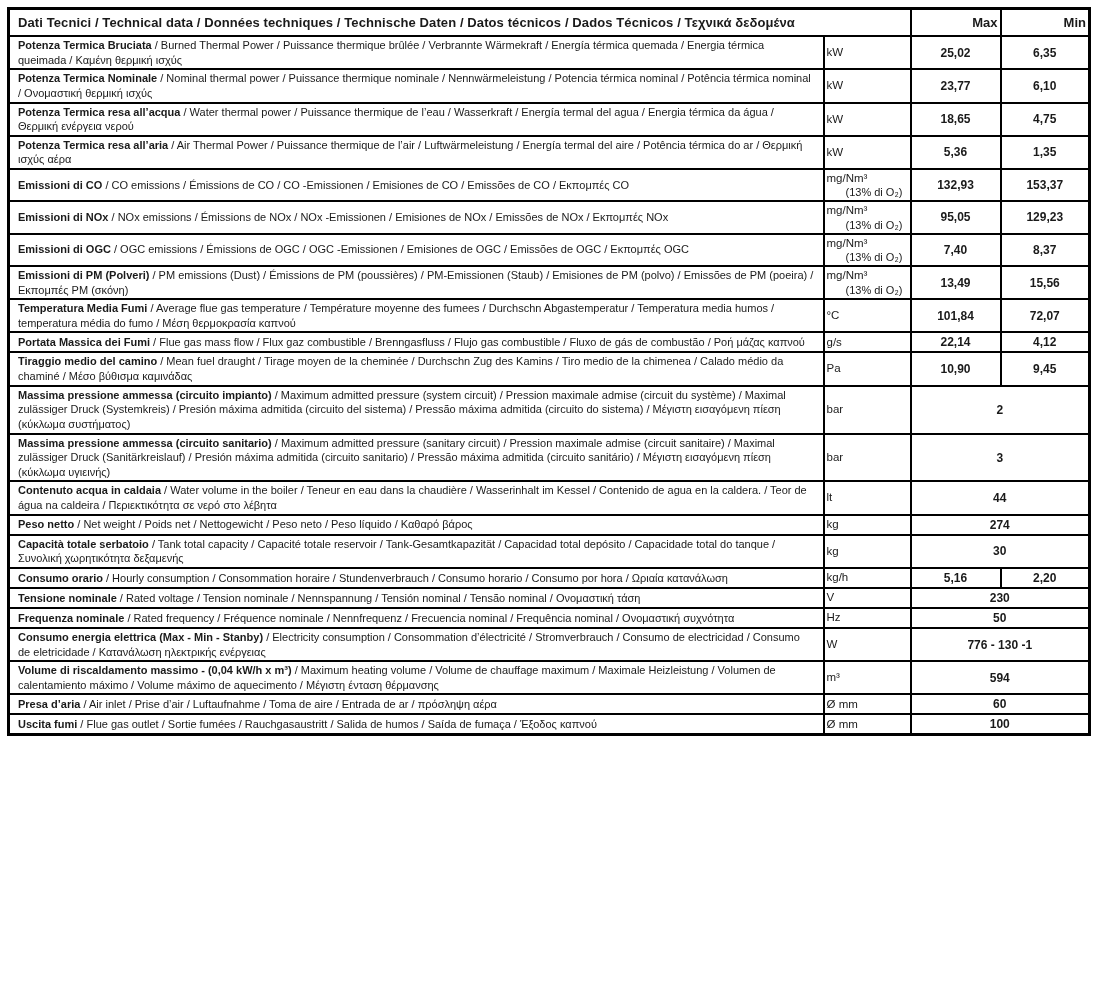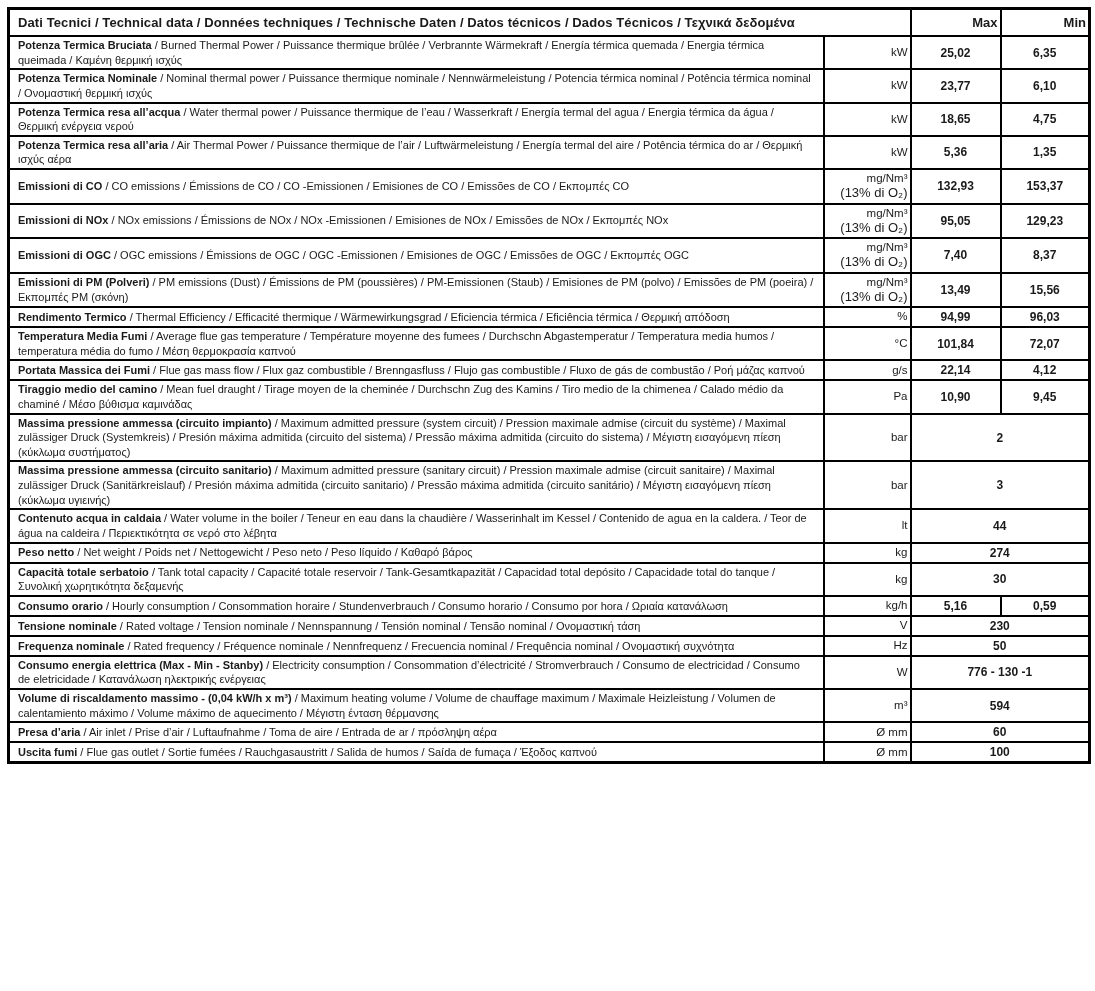--- a/index.html
+++ b/index.html
@@ -45,32 +45,33 @@
   }
   td.desc-cell {
     padding: 1px 8px;
     font-size: 11px;
     line-height: 1.33;
     vertical-align: middle;
     text-align: left;
   }
   td.desc-cell .row-title { font-weight: 700; }
   td.unit-cell {
-    text-align: right;
+    text-align: left;
     vertical-align: middle;
     padding: 2px;
     font-size: 11.5px;
     line-height: 1.15;
     font-weight: 400;
     border-radius: 6px;
   }
   td.unit-cell .unit-note {
-    font-size: 13px;
+    font-size: 11px;
     line-height: 1.1;
     margin-top: 1px;
+    margin-left: 19px;
   }
   td.val-cell {
     text-align: center;
     vertical-align: middle;
     padding: 2px;
     font-size: 12px;
     font-weight: 700;
     margin-left: 32px;
   }
 </style>
@@ -155,28 +156,20 @@
         <tr>
           <td class="desc-cell"><span class="row-title">Emissioni di PM (Polveri)</span><span class="row-translations"> / PM emissions (Dust) / Émissions de PM (poussières) / PM-Emissionen (Staub) / Emisiones de PM (polvo) / Emissões de PM (poeira) / Εκπομπές PM (σκόνη)</span></td>
           <td class="unit-cell">
             <div class="unit-symbol">mg/Nm³</div>
             <div class="unit-note">(13% di O₂)</div>
           </td>
           <td class="val-cell">13,49</td>
           <td class="val-cell">15,56</td>
         </tr>
         <tr>
-          <td class="desc-cell"><span class="row-title">Rendimento Termico</span><span class="row-translations"> / Thermal Efficiency / Efficacité thermique / Wärmewirkungsgrad / Eficiencia térmica / Eficiência térmica / Θερμική απόδοση</span></td>
-          <td class="unit-cell">
-            <div class="unit-symbol">%</div>
-          </td>
-          <td class="val-cell">94,99</td>
-          <td class="val-cell">96,03</td>
-        </tr>
-        <tr>
           <td class="desc-cell"><span class="row-title">Temperatura Media Fumi</span><span class="row-translations"> / Average flue gas temperature / Température moyenne des fumees / Durchschn Abgastemperatur / Temperatura media humos / temperatura média do fumo / Μέση θερμοκρασία καπνού</span></td>
           <td class="unit-cell">
             <div class="unit-symbol">°C</div>
           </td>
           <td class="val-cell">101,84</td>
           <td class="val-cell">72,07</td>
         </tr>
         <tr>
           <td class="desc-cell"><span class="row-title">Portata Massica dei Fumi</span><span class="row-translations"> / Flue gas mass flow / Flux gaz combustible / Brenngasfluss / Flujo gas combustible / Fluxo de gás de combustão / Ροή μάζας καπνού</span></td>
           <td class="unit-cell">
@@ -227,21 +220,21 @@
             <div class="unit-symbol">kg</div>
           </td>
           <td class="val-cell" colspan="2">30</td>
         </tr>
         <tr>
           <td class="desc-cell"><span class="row-title">Consumo orario</span><span class="row-translations"> / Hourly consumption / Consommation horaire / Stundenverbrauch / Consumo horario / Consumo por hora / Ωριαία κατανάλωση</span></td>
           <td class="unit-cell">
             <div class="unit-symbol">kg/h</div>
           </td>
           <td class="val-cell">5,16</td>
-          <td class="val-cell">0,59</td>
+          <td class="val-cell">2,20</td>
         </tr>
         <tr>
           <td class="desc-cell"><span class="row-title">Tensione nominale</span><span class="row-translations"> / Rated voltage / Tension nominale / Nennspannung / Tensión nominal / Tensão nominal / Ονομαστική τάση</span></td>
           <td class="unit-cell">
             <div class="unit-symbol">V</div>
           </td>
           <td class="val-cell" colspan="2">230</td>
         </tr>
         <tr>
           <td class="desc-cell"><span class="row-title">Frequenza nominale</span><span class="row-translations"> / Rated frequency / Fréquence nominale / Nennfrequenz / Frecuencia nominal / Frequência nominal / Ονομαστική συχνότητα</span></td>

